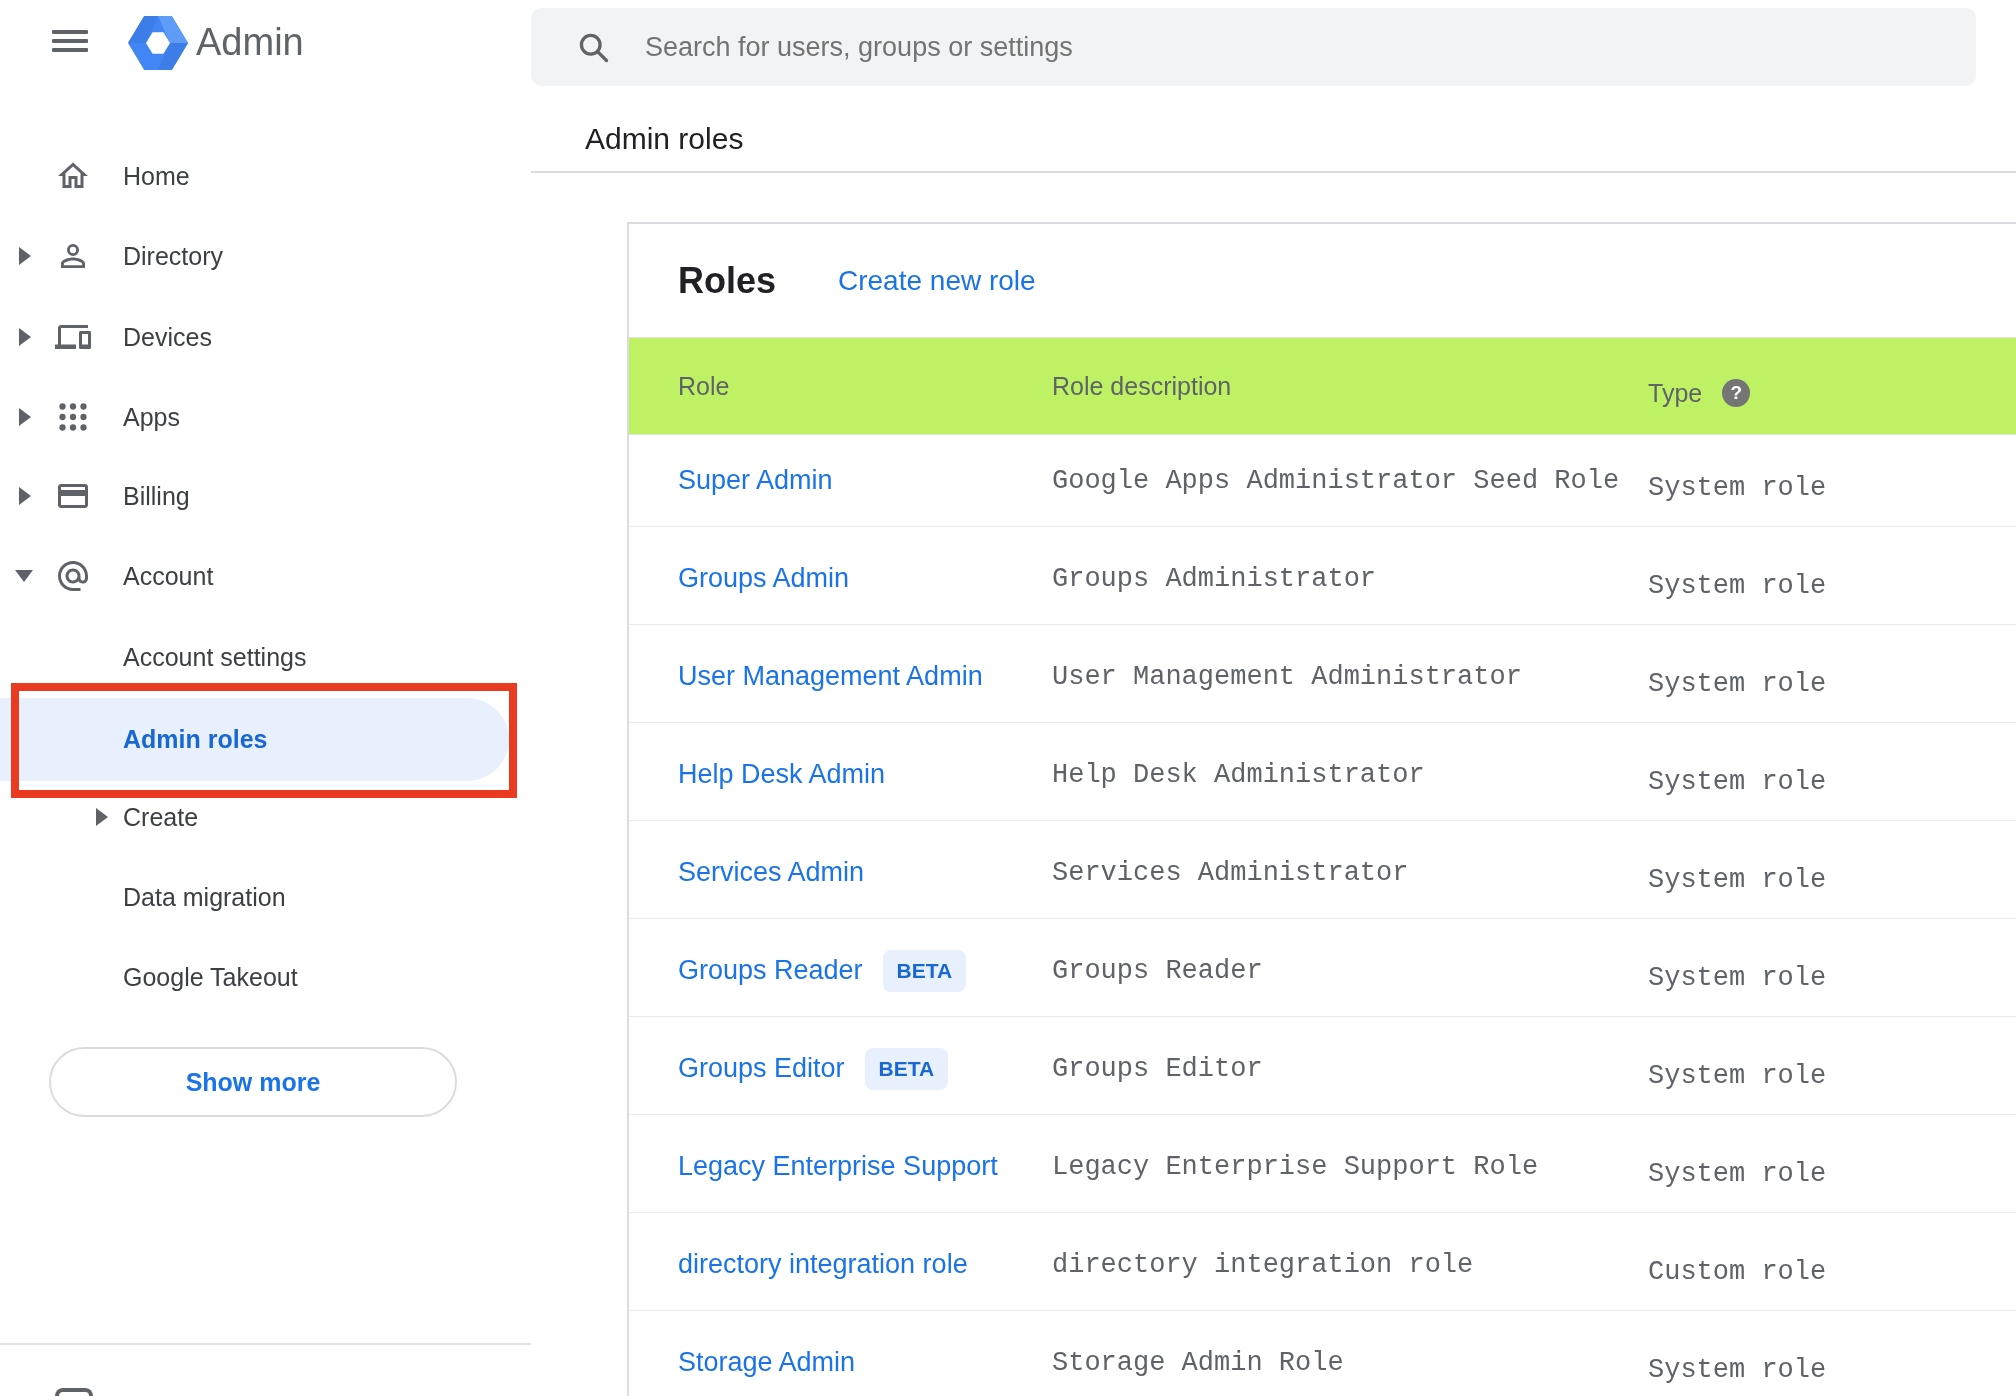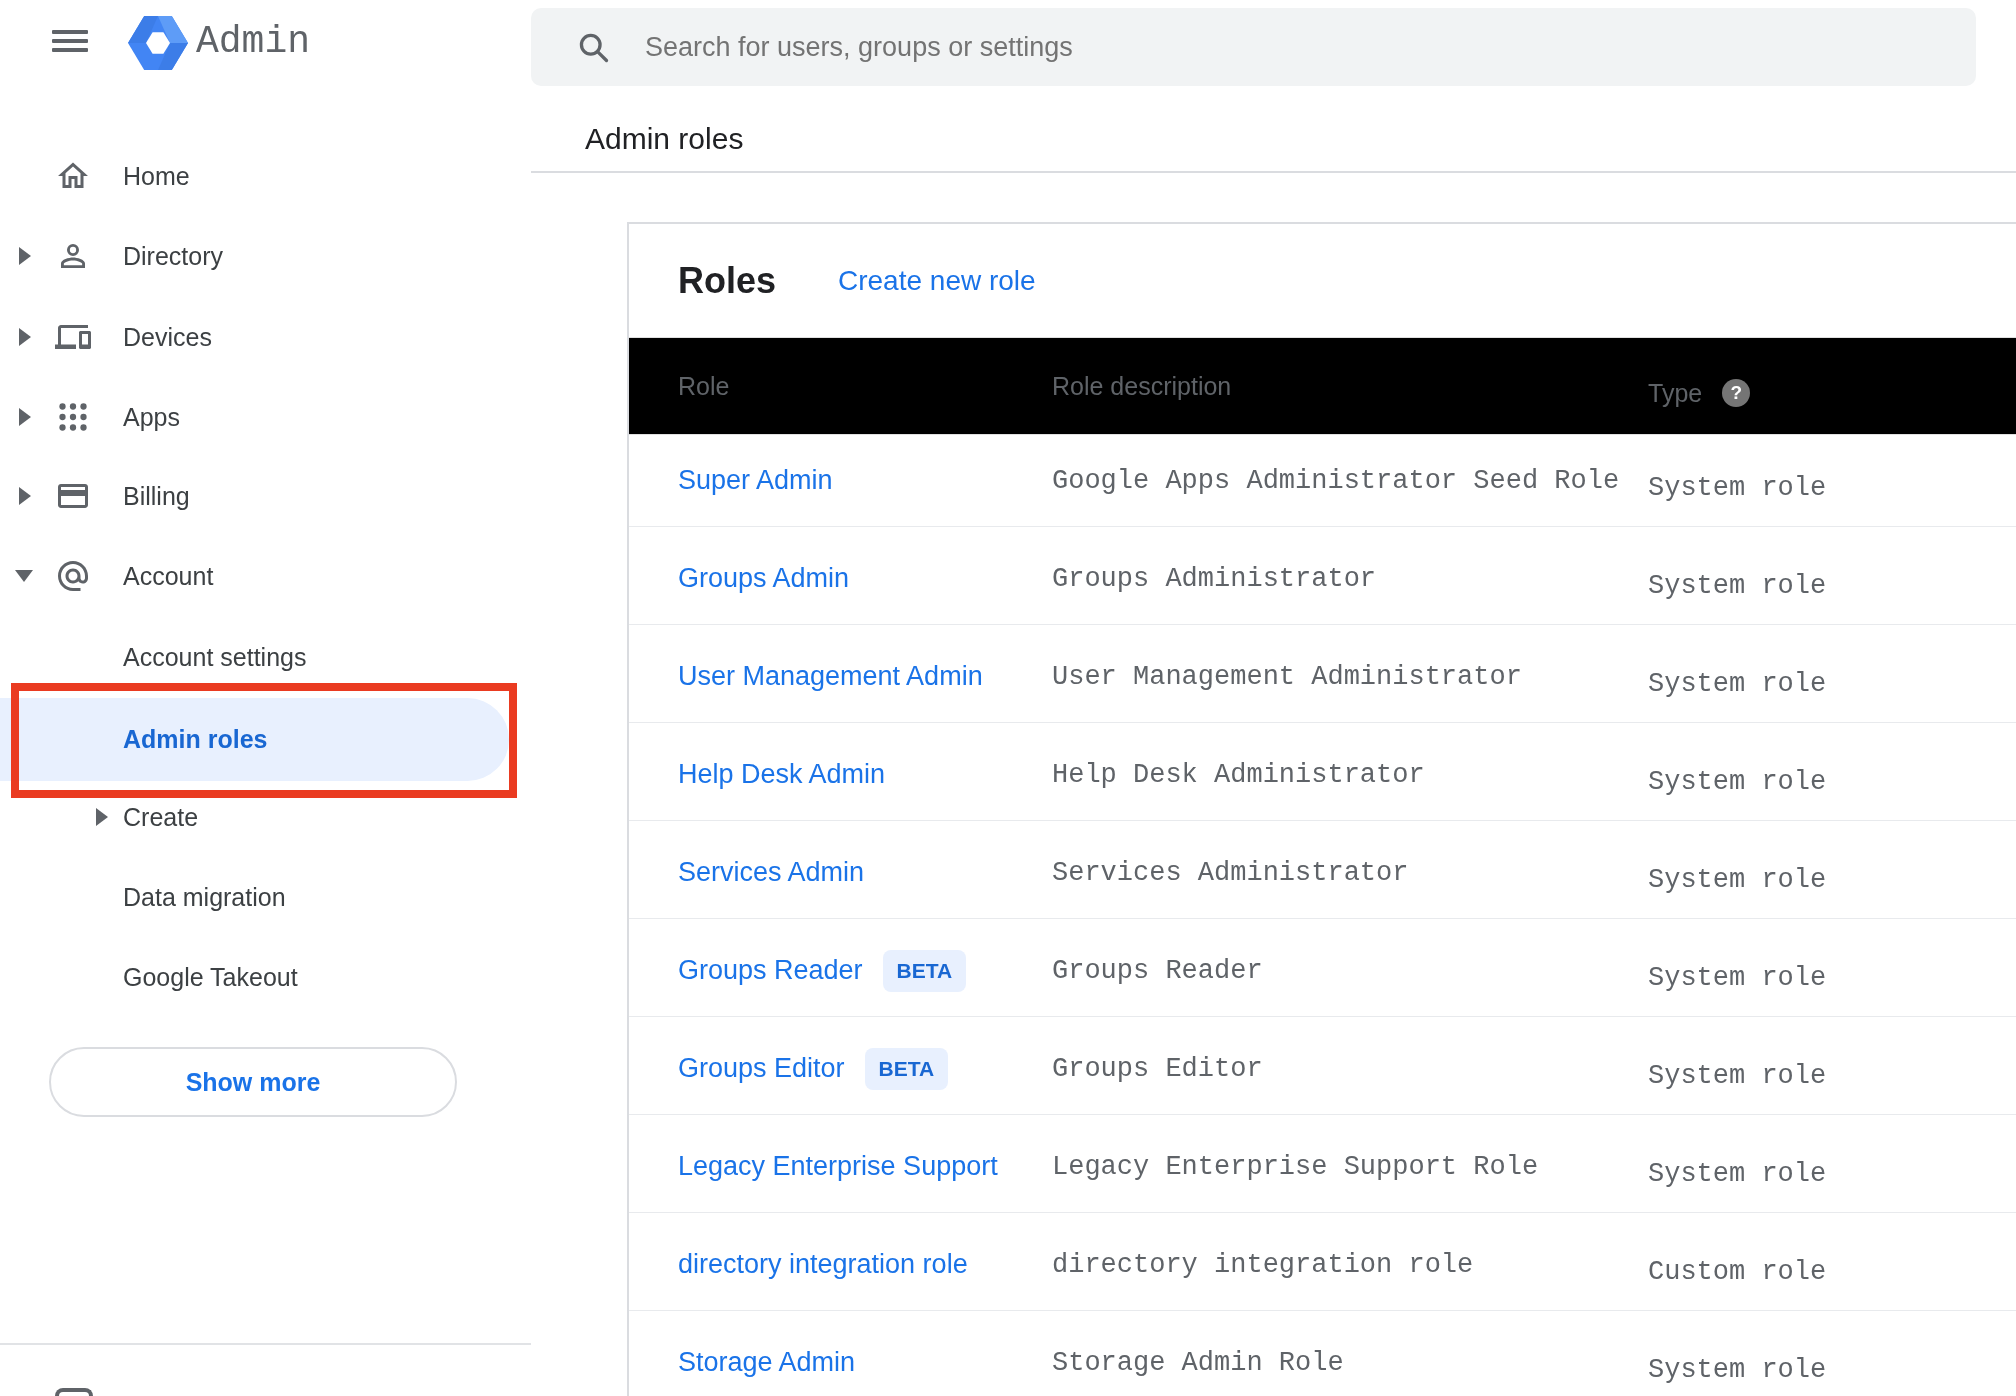--- a/index.html
+++ b/index.html
@@ -10,21 +10,21 @@
     background:#ffffff;
     overflow:hidden;
     color:#3c4043;
   }
   .abs { position:absolute; }
 
   
   .hamburger { left:52px; top:30px; width:36px; height:24px; cursor:pointer; }
   .hamburger .bar { width:36px; height:4px; background:#5f6368; border-radius:1px; margin-bottom:5px; }
   .logo { left:128px; top:16px; width:60px; height:54px; }
-  .app-title { left:196px; top:20px; font-size:38px; line-height:44px; color:#5f6368;font-family:Liberation Mono, monospace; }
+  .app-title { left:196px; top:20px; font-size:38px; line-height:44px; color:#5f6368; }
 
   .searchbar {
     left:531px; top:8px; width:1445px; height:78px;
     background:#f1f3f4; border-radius:10px;
     display:flex; align-items:center;
   }
   .search-icon { margin-left:44px; width:36px; height:36px; flex:0 0 auto; }
   .search-placeholder { margin-left:34px; font-size:27px; color:#737373; }
 
   
@@ -61,21 +61,21 @@
 
   
   .card { left:627px; top:222px; width:1389px; height:1174px;
     border-left:2px solid #dadce0; border-top:2px solid #dadce0; background:#fff; }
   .panel-header { position:absolute; left:0; top:0; width:100%; height:113px;
     display:flex; align-items:center; }
   .panel-title { position:absolute; left:49px; font-size:36px; font-weight:700; color:#202124; }
   .create-link { position:absolute; left:209px; font-size:28px; color:#1a73e8; text-decoration:none; cursor:pointer; }
 
   .thead { position:absolute; left:0; top:113px; width:100%; height:98px;
-    background:#000000; border-top:1px solid #e0e0e0; border-bottom:1px solid #e0e0e0; }
+    background:#bef264; border-top:1px solid #e0e0e0; border-bottom:1px solid #e0e0e0; }
   .tcell { position:absolute; top:0; height:100%; display:flex; align-items:center; gap:20px; white-space:nowrap; }
   .c1 { left:49px; } .c2 { left:423px; } .c3 { left:1019px;margin-top:7px; }
   .th-label { font-size:25px; color:#5f6368; }
   .help-circle { width:28px; height:28px; border-radius:50%; background:#757575;
     color:#fff; font-size:19px; font-weight:700;
     display:flex; align-items:center; justify-content:center; cursor:pointer; }
 
   .trow { position:absolute; left:0; width:100%; height:92px; border-bottom:1px solid #e8eaed; }
   .role-link { font-size:27px; color:#1a73e8; text-decoration:none; cursor:pointer; white-space:nowrap; }
   .cell-text { font-size:27px; color:#5f6368; white-space:nowrap;font-family:Liberation Mono, monospace; }

